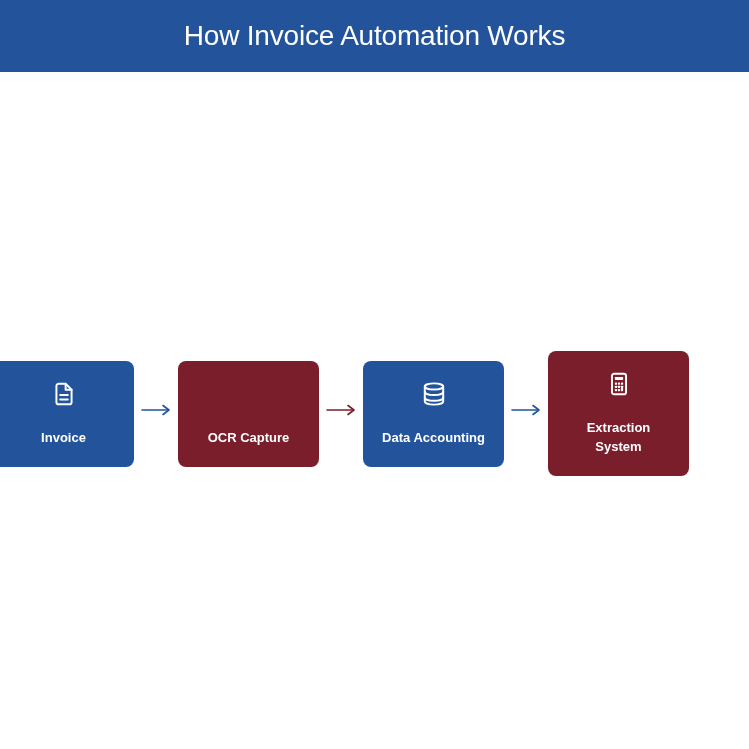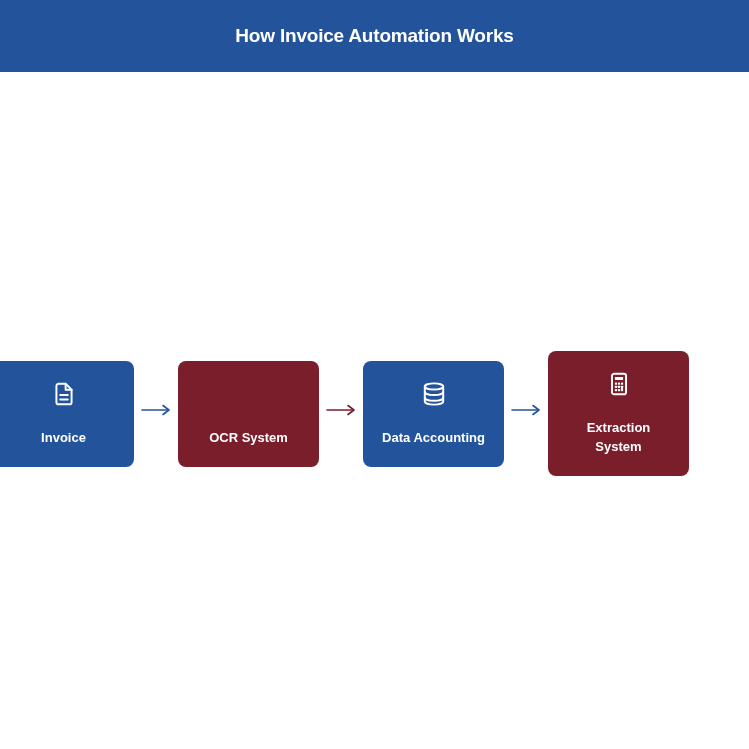--- a/index.html
+++ b/index.html
@@ -19,22 +19,22 @@
   .banner {
     width: 749px;
     height: 72px;
     background: var(--blue);
     display: flex;
     align-items: center;
     justify-content: center;
   }
   .banner h1 {
     color: var(--text_on_color);
-    font-size: 19px;
-    font-weight: 700;
+    font-size: 28px;
+    font-weight: 400;
     letter-spacing: -0.2px;
   }
   .flow-row {
     margin-top: 279px;
     width: 682px;
     display: flex;
     align-items: center;
     justify-content: center;
   }
   .step {
@@ -108,21 +108,21 @@
 
   <div class="connector-wrap">
     <svg class="connector blue" width="44" height="14" viewBox="0 0 44 14">
       <line x1="8" y1="7" x2="34" y2="7" stroke-width="1.6" stroke-linecap="round"></line>
       <polyline points="29,2.5 35,7 29,11.5" fill="none" stroke-width="1.6" stroke-linecap="round" stroke-linejoin="round"></polyline>
     </svg>
   </div>
 
   <div class="step maroon">
     <div class="icon-slot"></div>
-    <div class="step-label">OCR System</div>
+    <div class="step-label">OCR Capture</div>
   </div>
 
   <div class="connector-wrap">
     <svg class="connector maroon" width="44" height="14" viewBox="0 0 44 14">
       <line x1="8" y1="7" x2="34" y2="7" stroke-width="1.6" stroke-linecap="round"></line>
       <polyline points="29,2.5 35,7 29,11.5" fill="none" stroke-width="1.6" stroke-linecap="round" stroke-linejoin="round"></polyline>
     </svg>
   </div>
 
   <div class="step blue">

